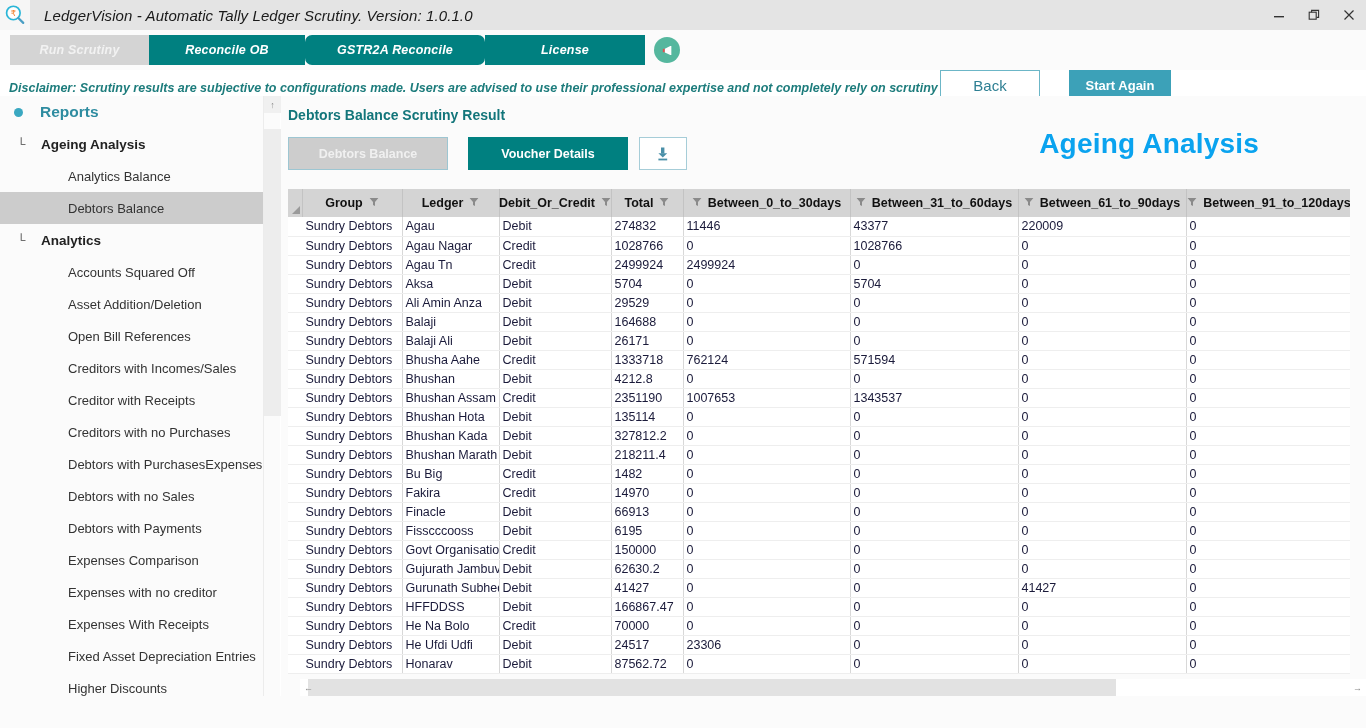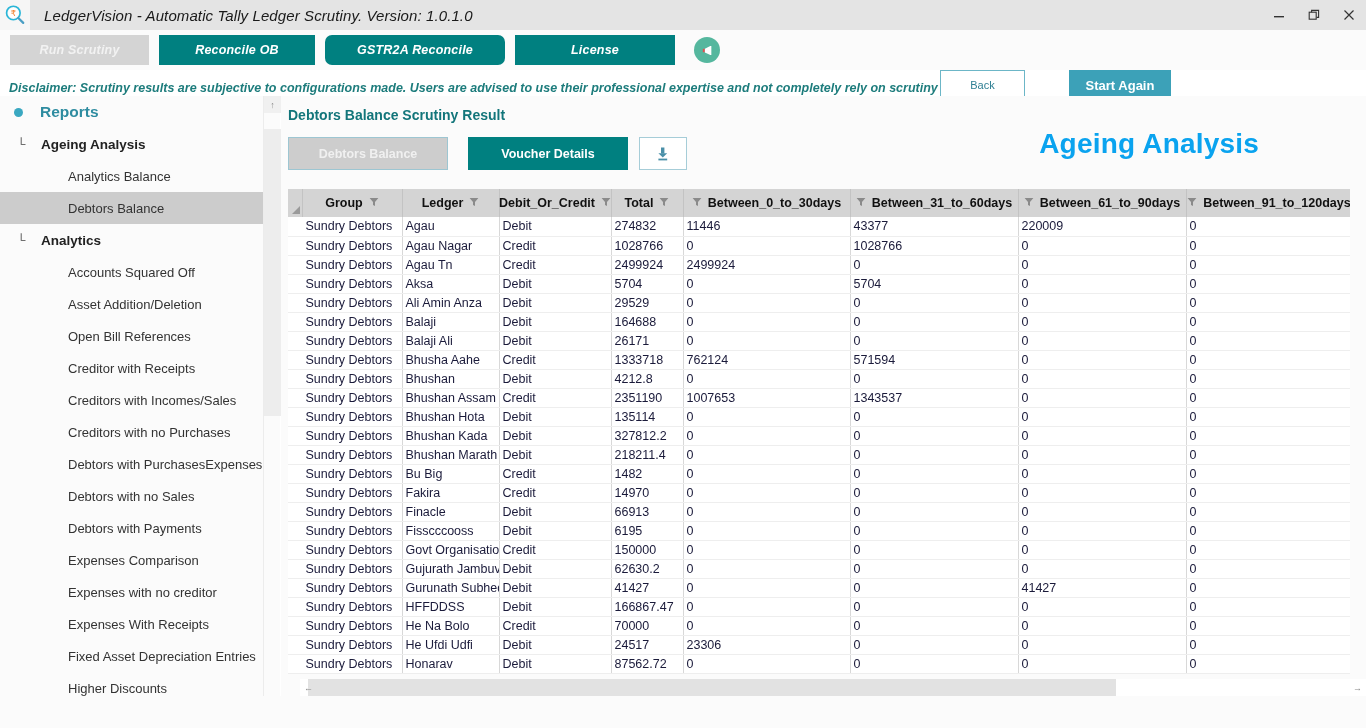--- a/index.html
+++ b/index.html
@@ -32,21 +32,21 @@
   }
   .win-btn {
     width: 35px; height: 30px; display: flex; align-items: center;
     justify-content: center; color: #222; font-size: 13px;
   }
 
   
   #toolbar {
     position: absolute; left: 0; top: 30px; width: 1366px; height: 40px;
     background: #fbfbfb;
-    display: flex; align-items: center; padding-left: 10px; gap: 10px;
+    display: flex; align-items: center; padding-left: 10px; 
   }
   .tool-btn {
     height: 30px; border: none; color: #ffffff;
     font-size: 12.5px; font-weight: bold; font-style: italic;
     display: flex; align-items: center; justify-content: center;
     cursor: pointer; letter-spacing: .2px;
   }
   .tool-btn.teal { background: #008080; }
   .tool-btn.disabled { background: #d4d4d4; color: #f2f2f2; }
   #btn-run     { width: 139px; }
@@ -64,23 +64,23 @@
   #disclaimer-bar {
     position: absolute; left: 0; top: 70px; width: 1366px; height: 35px;
     background: #ffffff; display: flex; align-items: center;
   }
   #disclaimer-text {
     margin-left: 9px; font-size: 12.5px; font-weight: bold; font-style: italic;
     color: #1d7c7c; white-space: nowrap;
   }
   #back-btn {
     position: absolute; left: 940px; top: 70px;
-    width: 85px; height: 30px; background: #ffffff;
+    width: 100px; height: 30px; background: #ffffff;
     border: 1px solid #6cb6c7; color: #2e7f93;
-    font-size: 11px; display: flex; align-items: center; justify-content: center;
+    font-size: 15px; display: flex; align-items: center; justify-content: center;
     cursor: pointer;
   }
   #start-again-btn {
     position: absolute; left: 1069px; top: 70px;
     width: 102px; height: 30px; background: #3ca1b8; border: none;
     color: #ffffff; font-size: 13px; font-weight: bold;
     display: flex; align-items: center; justify-content: center;
     cursor: pointer;
   }
 
@@ -316,24 +316,24 @@
       <div class="side-item">
         <span>Accounts Squared Off</span>
       </div>
       <div class="side-item">
         <span>Asset Addition/Deletion</span>
       </div>
       <div class="side-item">
         <span>Open Bill References</span>
       </div>
       <div class="side-item">
+        <span>Creditors with Incomes/Sales</span>
+      </div>
+      <div class="side-item">
         <span>Creditor with Receipts</span>
-      </div>
-      <div class="side-item">
-        <span>Creditors with Incomes/Sales</span>
       </div>
       <div class="side-item">
         <span>Creditors with no Purchases</span>
       </div>
       <div class="side-item">
         <span>Debtors with PurchasesExpenses</span>
       </div>
       <div class="side-item">
         <span>Debtors with no Sales</span>
       </div>

